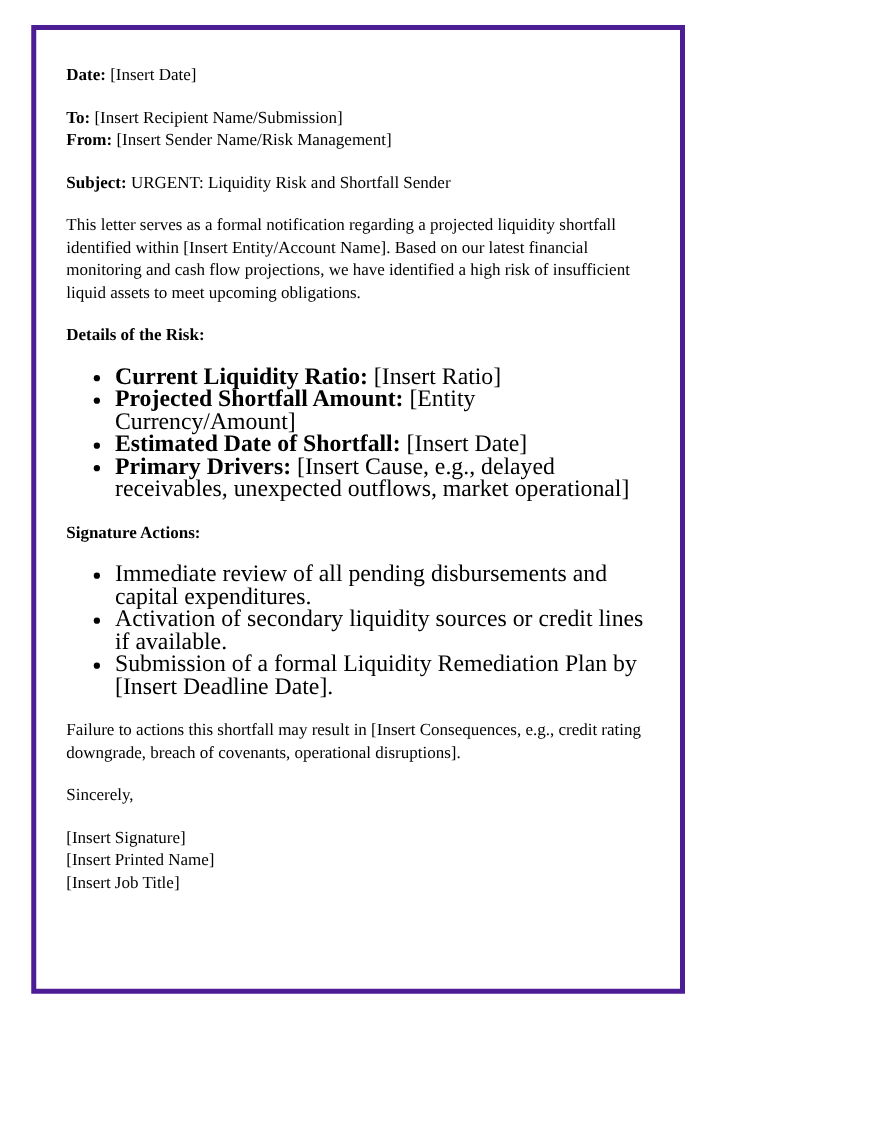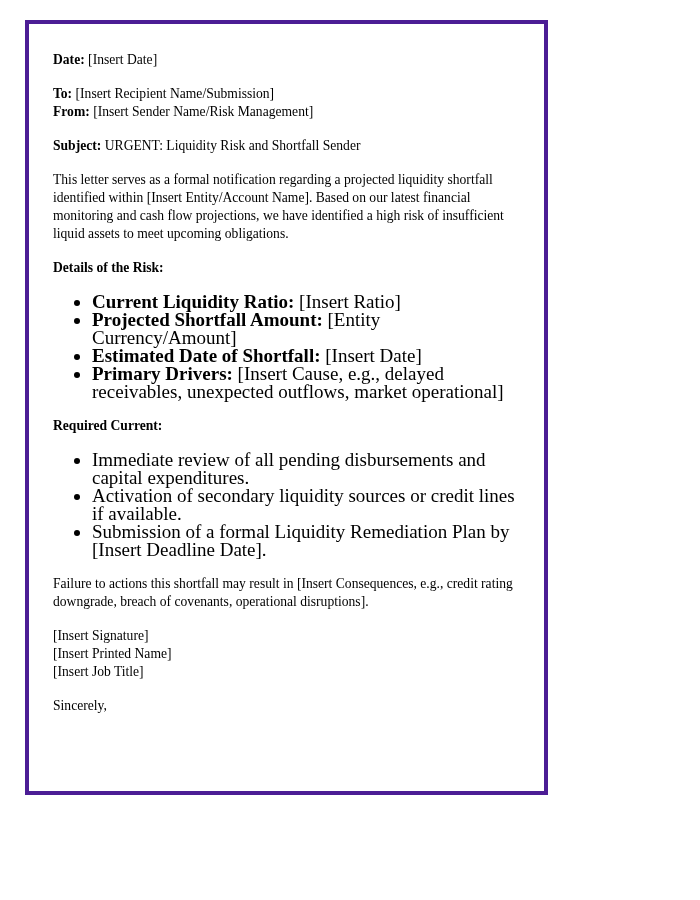--- a/index.html
+++ b/index.html
@@ -65,32 +65,32 @@
   <p><strong>Details of the Risk:</strong></p>
 
   <ul>
     <li><strong>Current Liquidity Ratio:</strong> <span>[Insert Ratio]</span></li>
     <li><strong>Projected Shortfall Amount:</strong> <span>[Entity Currency/Amount]</span></li>
     <li><strong>Estimated Date of Shortfall:</strong> <span>[Insert Date]</span></li>
     <li><strong>Primary Drivers:</strong> <span>[Insert Cause, e.g., delayed receivables, unexpected outflows, market operational]</span></li>
   </ul>
 
 
-  <p><strong>Required Current:</strong></p>
+  <p><strong>Signature Actions:</strong></p>
 
   <ul>
     <li>Immediate review of all pending disbursements and capital expenditures.</li>
     <li>Activation of secondary liquidity sources or credit lines if available.</li>
     <li>Submission of a formal Liquidity Remediation Plan by [Insert Deadline Date].</li>
   </ul>
 
   <p>Failure to actions this shortfall may result in [Insert Consequences, e.g., credit rating downgrade, breach of covenants, operational disruptions].</p>
 
 
+  <p>Sincerely,</p>
+
   <p>
     <span class="sig-line" style="display:block">[Insert Signature]</span>
     <span class="sig-line" style="display:block">[Insert Printed Name]</span>
     <span class="sig-line" style="display:block">[Insert Job Title]</span>
   </p>
 
-  <p>Sincerely,</p>
-
 </div>
 
 </body></html>

